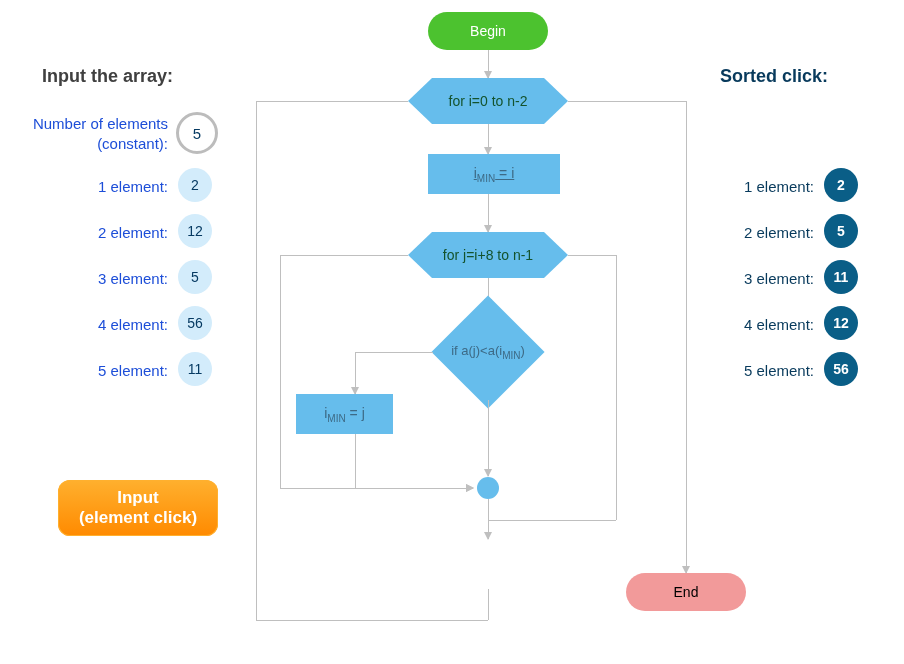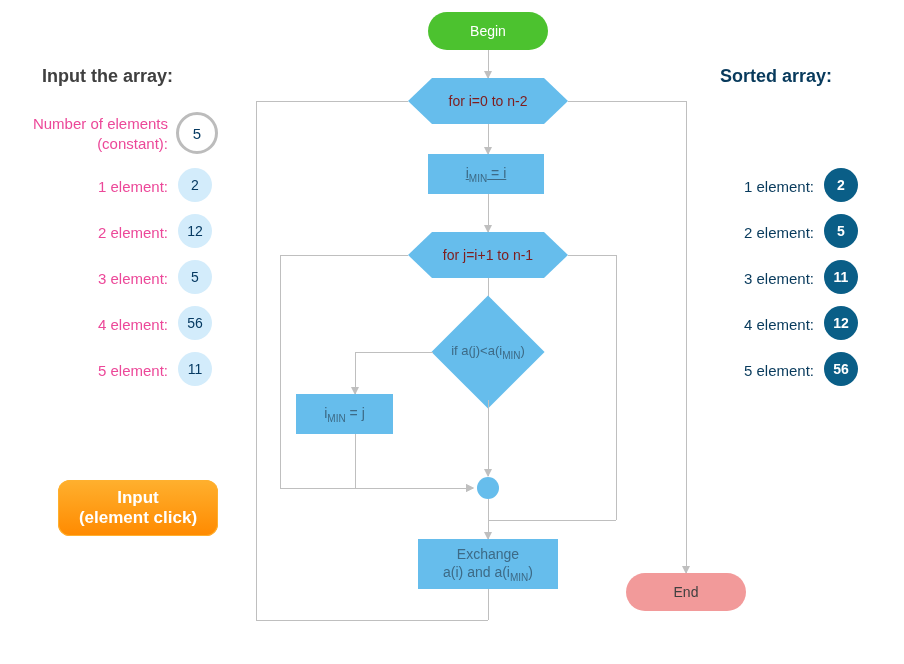--- a/index.html
+++ b/index.html
@@ -19,21 +19,21 @@
   }
   .abs { position: absolute; }
 
   
   .input-title {
     color: #404040;
     font-weight: bold;
     font-size: 18px;
   }
   .row-label {
-    color: #ec4899;
+    color: #1d4ed8;
     font-size: 15px;
     text-align: right;
   }
   .circle-input {
     width: 34px; height: 34px;
     border-radius: 50%;
     background: #d3ecfb;
     display: flex;
     align-items: center; justify-content: center;
     color: #063a62;
@@ -88,30 +88,30 @@
 
   
   .terminator {
     width: 120px; height: 38px;
     border-radius: 19px;
     display: flex; align-items: center; justify-content: center;
     font-size: 14px;
     color: #fff;
   }
   .begin-node { background: #4cc22f; align-items: center; }
-  .end-node   { background: #f29a9a; color: #404040; }
+  .end-node   { background: #f29a9a; color: #000000; }
   .process {
     background: #66bdec;
     display: flex; align-items: center; justify-content: center;
     color: #3d6a86;
     font-size: 14px;
   }
   .hexagon {
     background: #66bdec;
-    color: #7f1d1d;
+    color: #14532d;
     font-size: 14px;
     display: flex; align-items: center; justify-content: center;
     clip-path: polygon(15% 0, 85% 0, 100% 50%, 85% 100%, 15% 100%, 0 50%);
   }
   .diamond {
     background: #66bdec;
     color: #3d6a86;
     transform: rotate(45deg);
   }
   .diamond .inner {
@@ -179,21 +179,21 @@
   <div class="abs row-label" style="left:70px; top:362px; width:98px;">5 element:</div>
   <div class="abs circle-input" style="left:178px; top:352px;">
       <span>11</span>
     </div>
 
   <div class="abs enter-btn" style="left:58px; top:480px;">
     <span>Input</span>
     <span>(element click)</span>
   </div>
 
-  <div class="abs sorted-title" style="left:720px; top:66px;">Sorted array:</div>
+  <div class="abs sorted-title" style="left:720px; top:66px;">Sorted click:</div>
 
   <div class="abs sorted-label" style="left:716px; top:178px; width:98px;">1 element:</div>
   <div class="abs circle-sorted" style="left:824px; top:168px;">
       <span>2</span>
     </div>
 
   <div class="abs sorted-label" style="left:716px; top:224px; width:98px;">2 element:</div>
   <div class="abs circle-sorted" style="left:824px; top:214px;">
       <span>5</span>
     </div>
@@ -216,27 +216,27 @@
   <div class="abs terminator begin-node" style="left:428px; top:12px;">
       <span>Begin</span>
     </div>
   <div class="vline arrow-down" style="left:488px; top:50px; height:28px;"></div>
 
   <div class="abs hexagon" style="left:408px; top:78px; width:160px; height:46px;">
       <span>for i=0 to n-2</span>
     </div>
   <div class="vline arrow-down" style="left:488px; top:124px; height:30px;"></div>
 
-  <div class="abs process" style="left:428px; top:154px; width:116px; height:40px;text-decoration:underline;">
+  <div class="abs process" style="left:428px; top:154px; width:132px; height:40px;text-decoration:underline;">
     <span><span>i</span><sub>MIN</sub><span> = i</span></span>
   </div>
   <div class="vline arrow-down" style="left:488px; top:194px; height:38px;"></div>
 
   <div class="abs hexagon" style="left:408px; top:232px; width:160px; height:46px;">
-      <span>for j=i+1 to n-1</span>
+      <span>for j=i+8 to n-1</span>
     </div>
   <div class="vline arrow-down" style="left:488px; top:278px; height:28px;"></div>
 
   <div class="abs diamond" style="left:448px; top:312px; width:80px; height:80px;">
     <div class="inner">
         <span><span>if a(j)&lt;a(i</span><sub>MIN</sub><span>)</span></span>
       </div>
   </div>
 
   <div class="hline" style="left:355px; top:352px; width:78px;"></div>
@@ -255,24 +255,20 @@
   <div class="vline arrow-down" style="left:488px; top:499px; height:40px;"></div>
 
   <div class="hline" style="left:568px; top:255px; width:48px;"></div>
   <div class="vline" style="left:616px; top:255px; height:265px;"></div>
   <div class="hline" style="left:488px; top:520px; width:128px;"></div>
 
   <div class="hline" style="left:280px; top:255px; width:128px;"></div>
   <div class="vline" style="left:280px; top:255px; height:233px;"></div>
   <div class="hline arrow-right" style="left:280px; top:488px; width:193px;"></div>
 
-  <div class="abs process" style="left:418px; top:539px; width:140px; height:50px; flex-direction:column; line-height:1.3;">
-    <span>Exchange</span>
-    <span><span>a(i) and a(i</span><sub>MIN</sub><span>)</span></span>
-  </div>
 
   <div class="hline" style="left:256px; top:101px; width:152px;"></div>
   <div class="vline" style="left:256px; top:101px; height:519px;"></div>
   <div class="hline" style="left:256px; top:620px; width:232px;"></div>
   <div class="vline" style="left:488px; top:589px; height:31px;"></div>
 
   <div class="hline" style="left:568px; top:101px; width:118px;"></div>
   <div class="vline arrow-down" style="left:686px; top:101px; height:472px;"></div>
 
   <div class="abs terminator end-node" style="left:626px; top:573px;">

